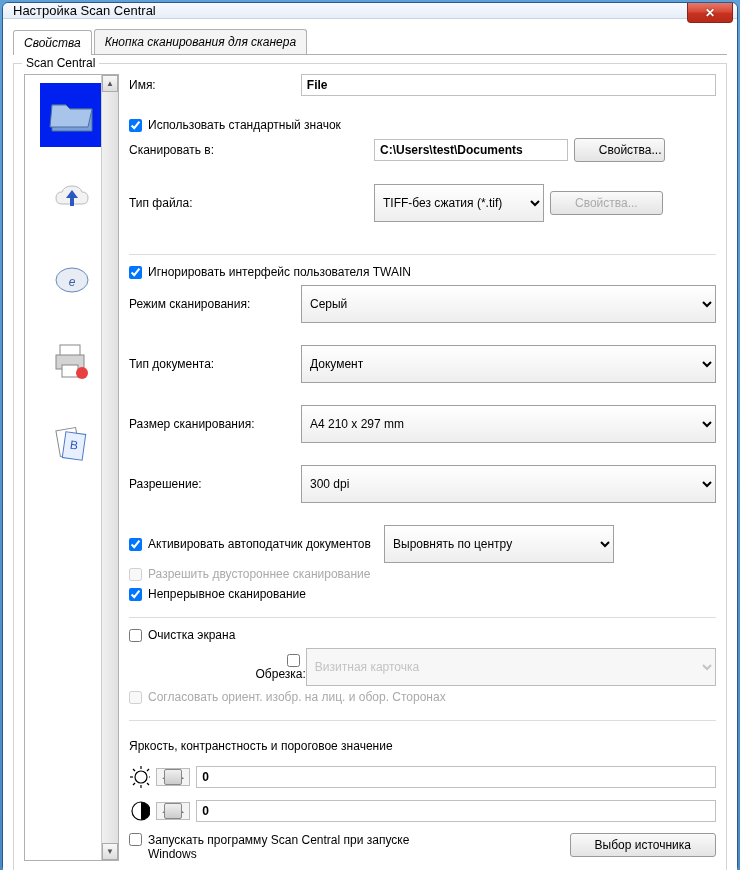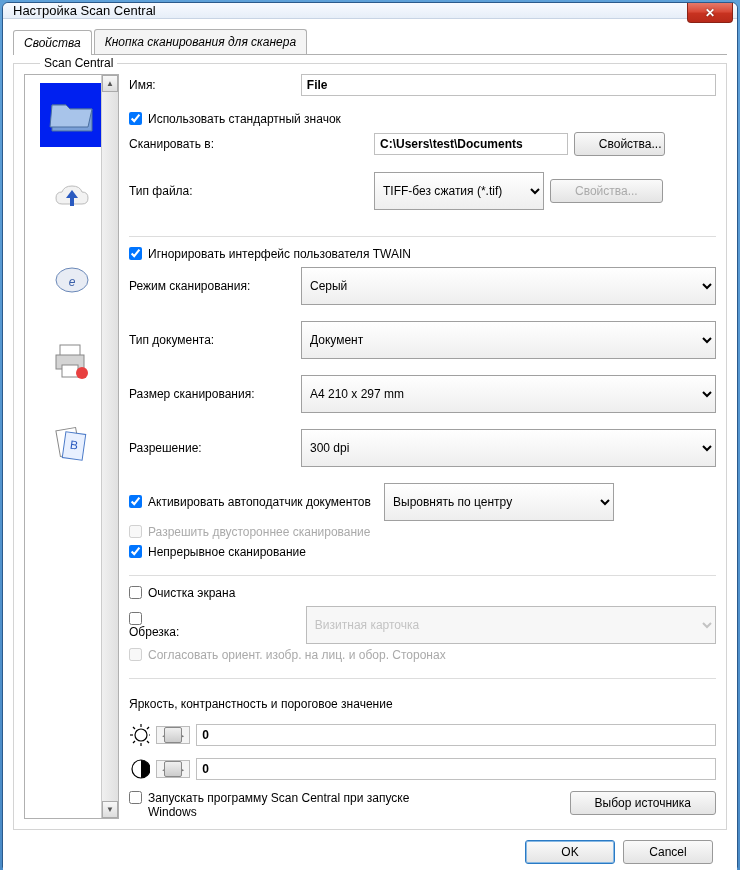--- a/index.html
+++ b/index.html
@@ -7,39 +7,39 @@
 .window { background: #fff; border: 1px solid #2b5a8c; width: 736px; height: 866px; margin: 2px; border-radius: 6px 6px 0 0; display: flex; flex-direction: column; }
 .titlebar { background: linear-gradient(to bottom, #f8faff, #e6eef8); height: 28px; display: flex; align-items: center; padding: 0 0 0 10px; border-radius: 6px 6px 0 0; border-bottom: 1px solid #c8d4e4; position: relative; }
 .titlebar-title { color: #000; font-size: 13px; }
 .close-btn { position: absolute; right: 4px; top: 0; width: 46px; height: 20px; background: linear-gradient(to bottom, #e67a6a 0%, #d94a38 45%, #c73220 55%, #b82a1a 100%); border: 1px solid #8a2216; border-top: none; border-radius: 0 0 4px 4px; display: flex; align-items: center; justify-content: center; cursor: pointer; }
 .close-x { color: #fff; font-weight: bold; font-size: 12px; text-shadow: 0 0 2px rgba(0,0,0,0.5); }
 .content-area { flex: 1; padding: 10px 10px 2px 10px; background: #fff; display: flex; flex-direction: column; }
 .tabs { display: flex; border-bottom: 1px solid #b0b0b0; margin-bottom: 0; font-style: italic; }
 .tab { padding: 5px 10px; border: 1px solid #b0b0b0; border-bottom: none; background: #f4f4f4; margin-right: 2px; border-radius: 3px 3px 0 0; cursor: pointer; }
 .tab.active { background: #fff; position: relative; top: 1px; }
 .groupbox { border: 1px solid #d4d4d4; margin-top: 8px; padding: 10px; flex: 1; position: relative; }
-.groupbox-title { position: absolute; top: -8px; left: 26px; background: #fff; padding: 0 4px; }
+.groupbox-title { position: absolute; top: -8px; left: 8px; background: #fff; padding: 0 4px; }
 .inner { display: flex; height: 100%; }
 .sidebar { width: 95px; border: 1px solid #b0b0b0; background: #fff; margin-right: 10px; position: relative; }
 .sidebar-scroll { position: absolute; right: 0; top: 0; bottom: 0; width: 17px; background: linear-gradient(to right,#f0f0f0,#e0e0e0); border-left: 1px solid #ccc; display: flex; flex-direction: column; justify-content: space-between; }
 .scroll-btn { height: 17px; background: linear-gradient(to bottom,#f8f8f8,#ddd); border: 1px solid #aaa; display:flex; align-items:center; justify-content:center; font-size:8px; color:#555;}
 .sidebar-items { padding: 4px; }
 .sidebar-item { width: 64px; height: 64px; margin: 4px auto 18px auto; display: flex; align-items: center; justify-content: center; cursor: pointer; }
 .sidebar-item.selected { background: #0020f0; }
 .form-area { flex: 1; display: flex; flex-direction: column; overflow-y: auto; }
-.row { display: flex; align-items: center; margin-bottom: 16px; min-height: 22px; }
+.row { display: flex; align-items: center; margin-bottom: 22px; min-height: 22px; }
 .row.tight { margin-bottom: 4px; }
 .lbl { width: 245px; color: #000; }
 input[type=text] { border: 1px solid #c0c0c0; padding: 3px 5px; width: 100%; height: 22px; background:#fff;font-weight:bold; }
 select { border: 1px solid #a0a0a0; padding: 2px 4px; height: 38px; width: 100%; background: linear-gradient(to bottom,#fff,#eee); }
 select:disabled { color: #aaa; background: #f4f4f4; }
 .btn { border: 1px solid #999; background: linear-gradient(to bottom,#fafafa,#e4e4e4); padding: 3px 24px; height: 24px; cursor: pointer; border-radius: 3px; min-width: 90px; }
 .btn:disabled { color: #aaa; cursor: default; }
 .btn.primary { border: 1px solid #2a7ac4; box-shadow: 0 0 0 1px #86b8e4 inset; }
-.chk-row { display: flex; align-items: flex-start; margin-bottom: 6px; }
+.chk-row { display: flex; align-items: flex-end; margin-bottom: 6px; }
 .chk-row input { margin-right: 6px; }
 .chk-row.disabled label { color: #aaa; }
 .divider { border-top: 1px solid #ddd; margin: 10px 0; }
 .slider-row { display: flex; align-items: center; margin-bottom: 10px; gap: 6px; }
 .slider-track { flex: 1; height: 18px; border: 1px solid #bbb; background: #f4f4f4; position: relative; display:flex; align-items:center; }
 .slider-arrow { width: 16px; text-align:center; color:#777; font-size:10px; user-select:none; }
 .slider-thumb { position: absolute; left: 50%; width: 18px; height: 16px; background: linear-gradient(to bottom,#f0f0f0,#ccc); border:1px solid #888; transform: translateX(-50%); border-radius:2px; }
 .slider-val { width: 60px; }
 .section-title { margin: 8px 0 12px 0; }
 .btn-row { display: flex; justify-content: flex-end; gap: 8px; padding: 10px 14px 14px 0; }

